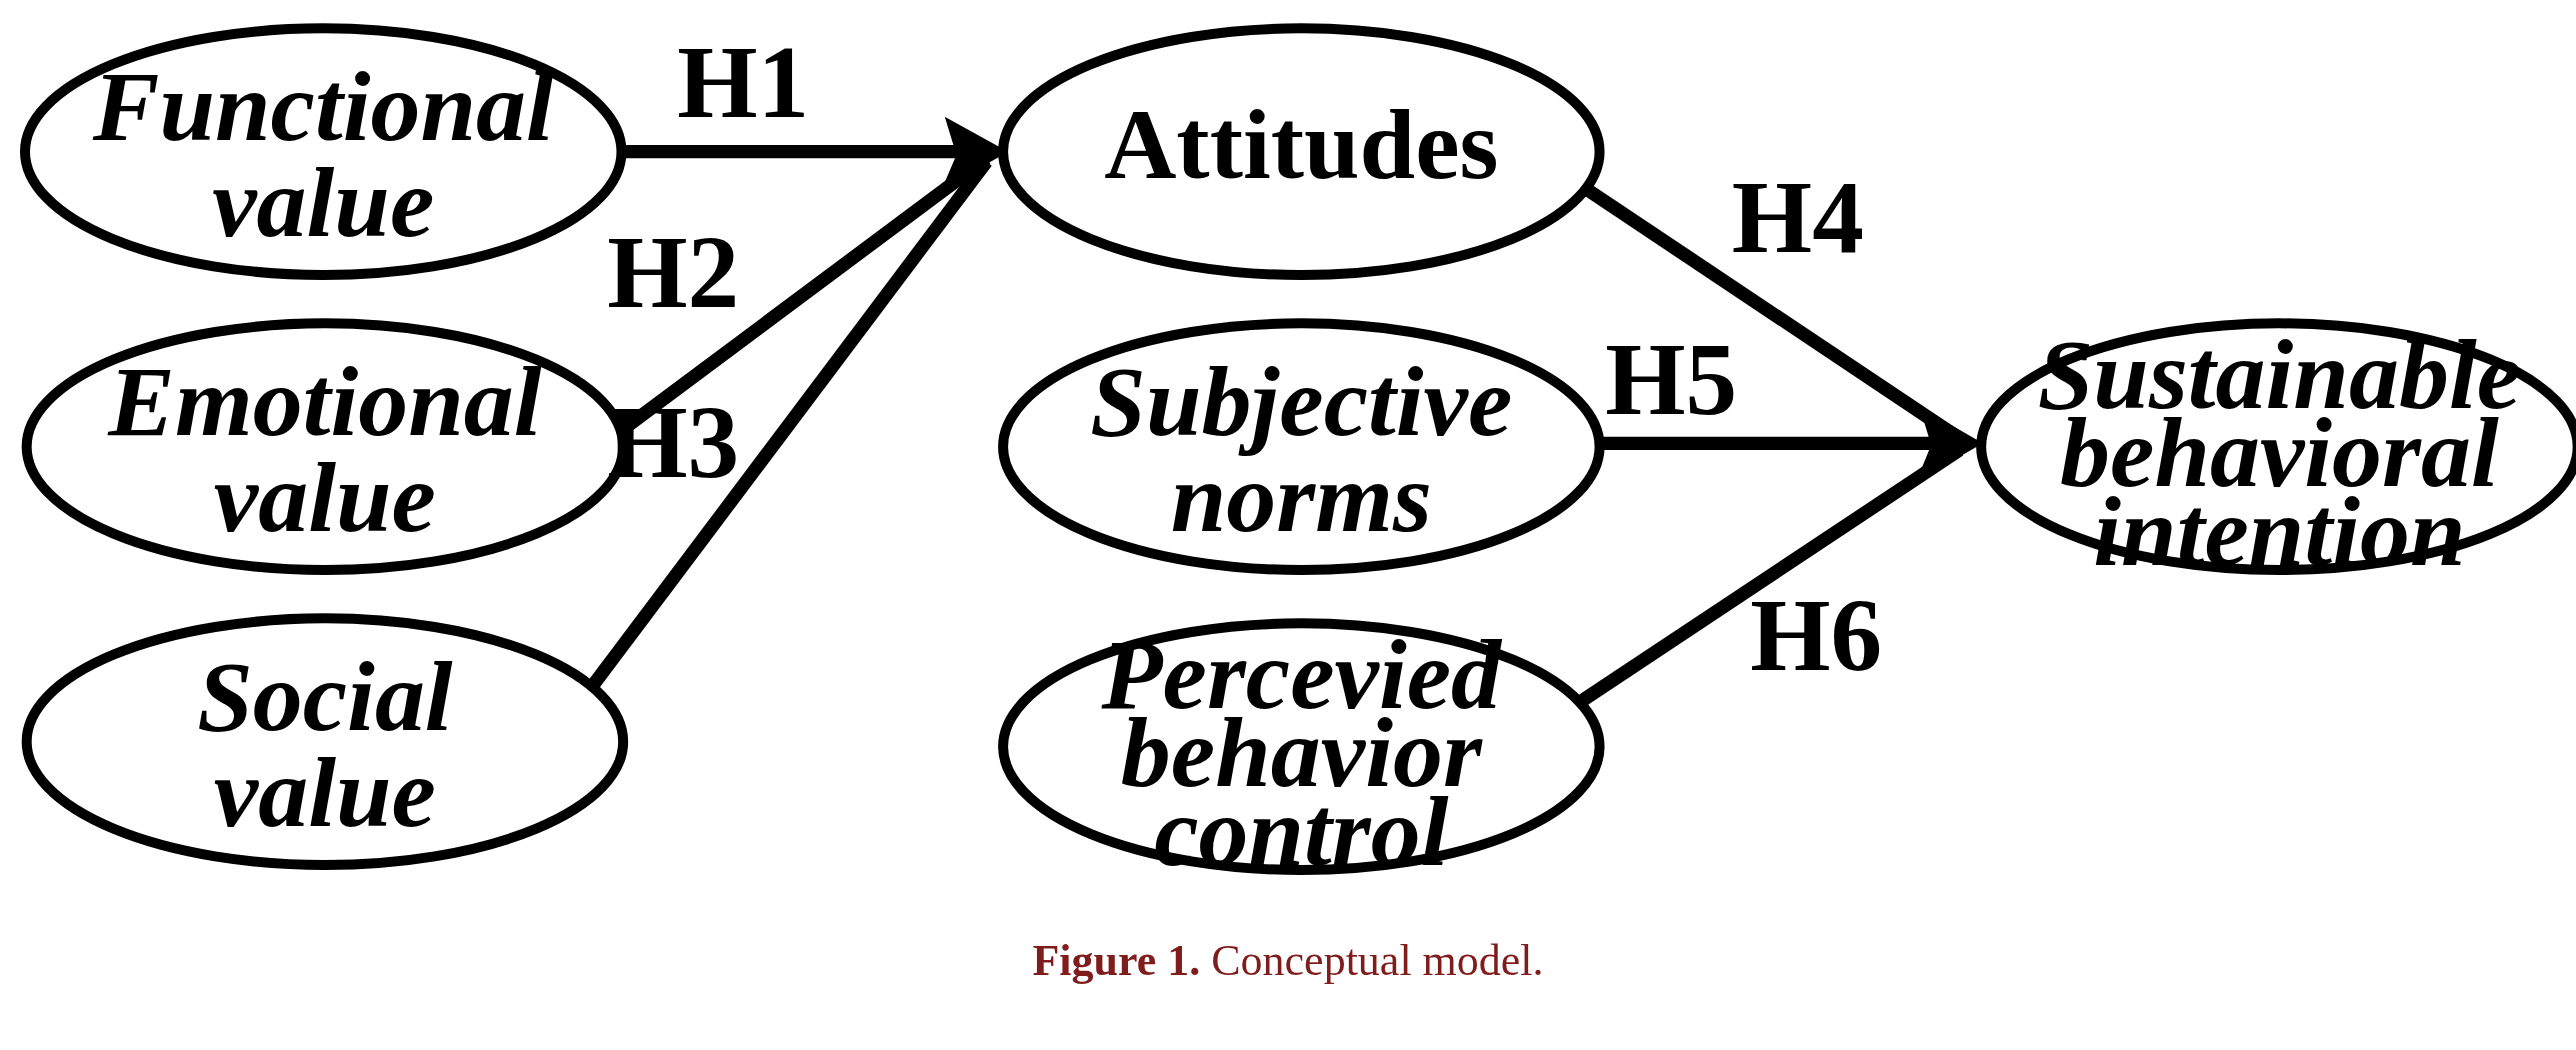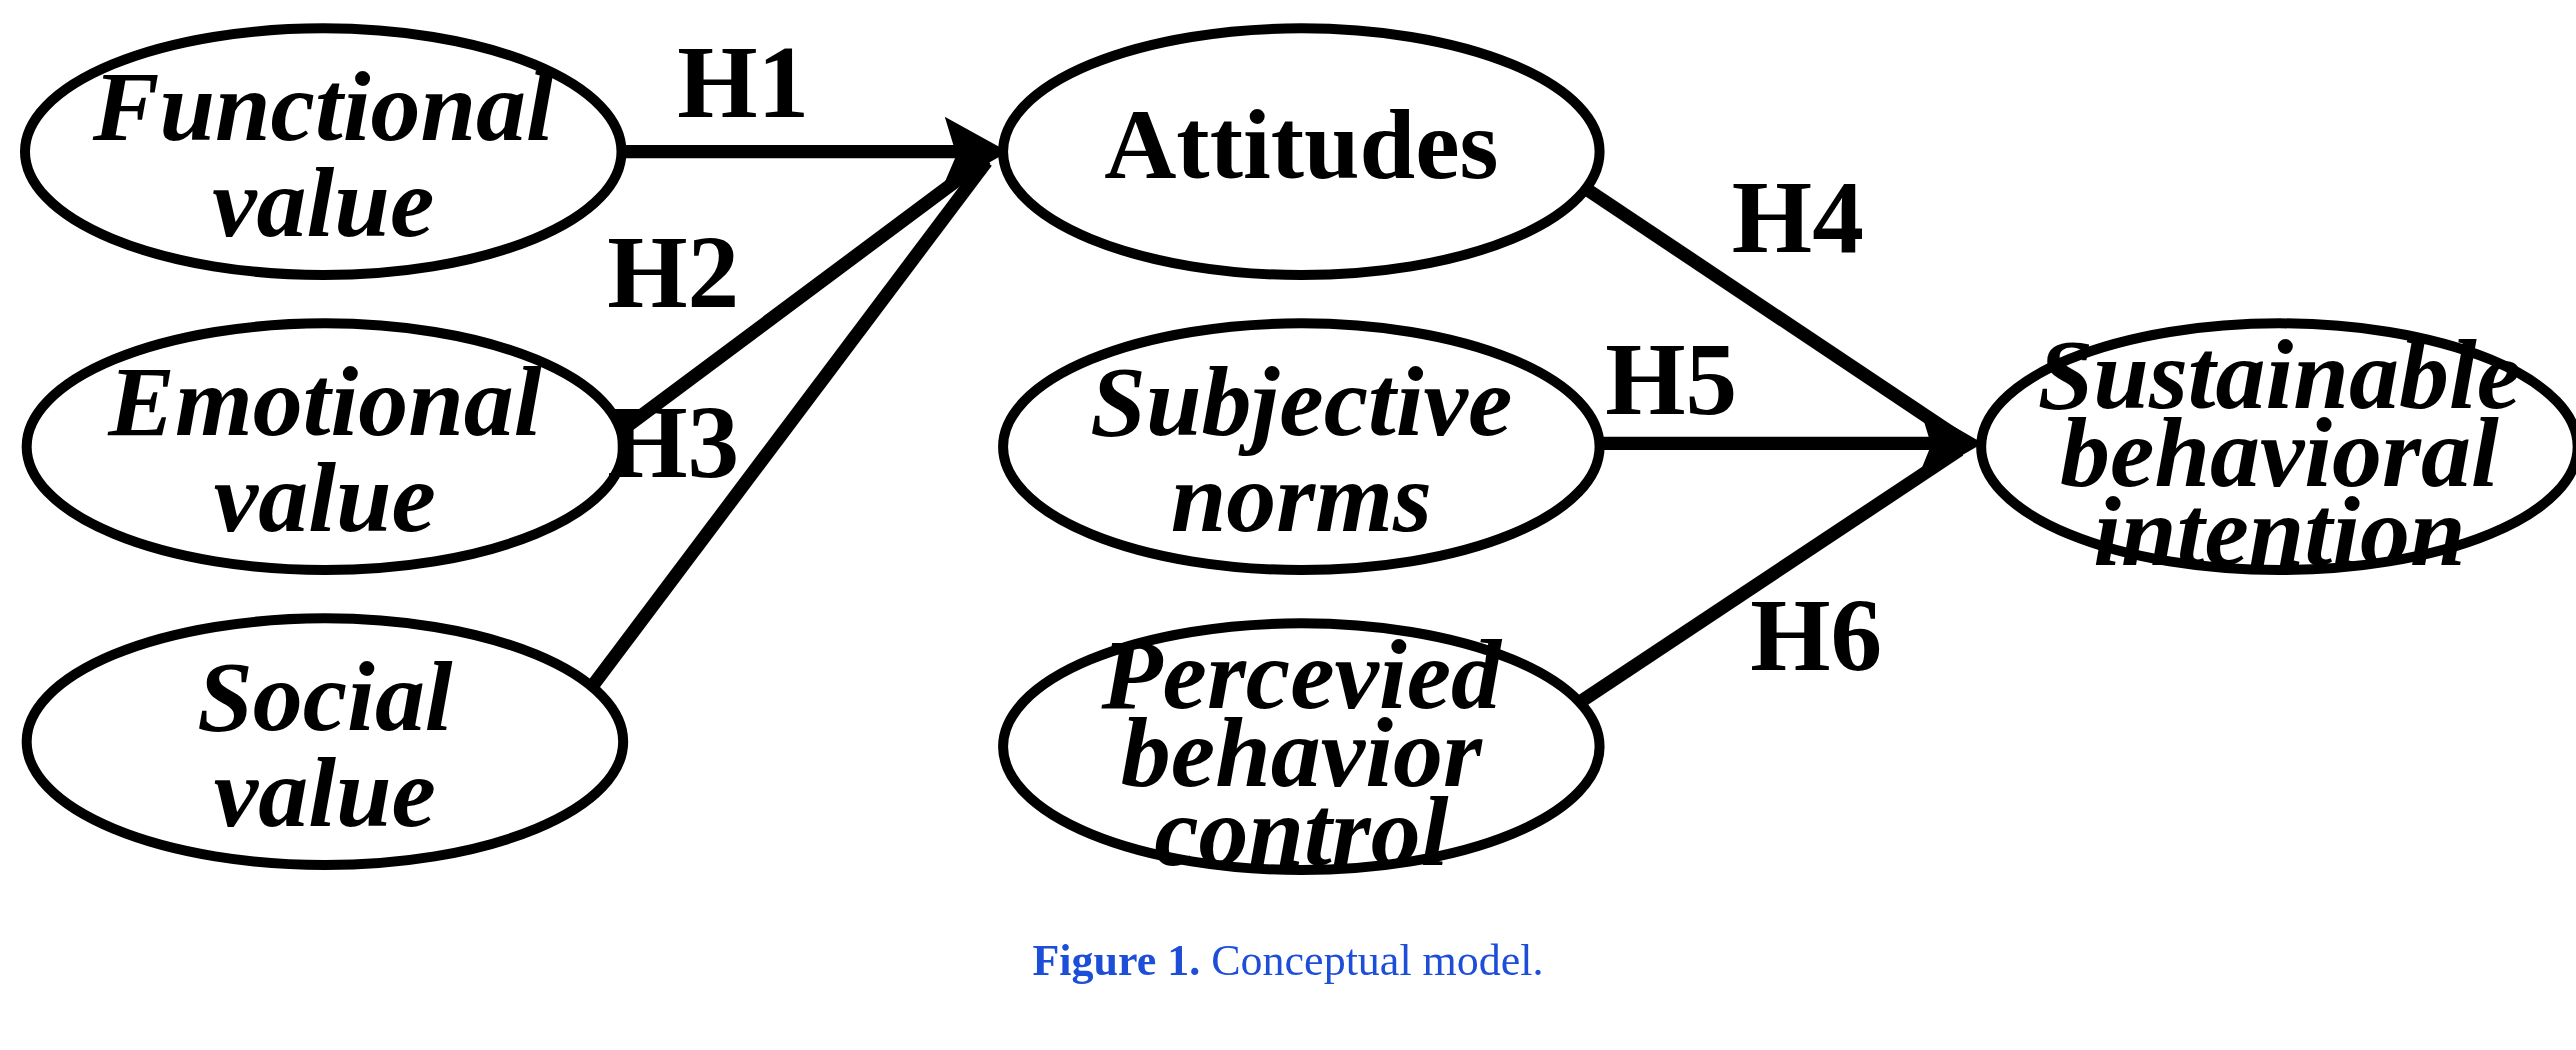--- a/index.html
+++ b/index.html
@@ -61,21 +61,21 @@
     dominant-baseline: middle;
   }
   #figure-caption {
     position: absolute;
     left: 0;
     top: 935px;
     width: 2576px;
     text-align: center;
     font-family: "Liberation Serif", "DejaVu Serif", serif;
     font-size: 44px;
-    color: #1d4ed8;
+    color: #7f1d1d;
     white-space: nowrap;
   }
   #figure-caption .caption-strong {
     font-weight: 700;
   }
   #figure-caption .caption-rest {
     font-weight: 400;
   }
 </style>
 </head>

